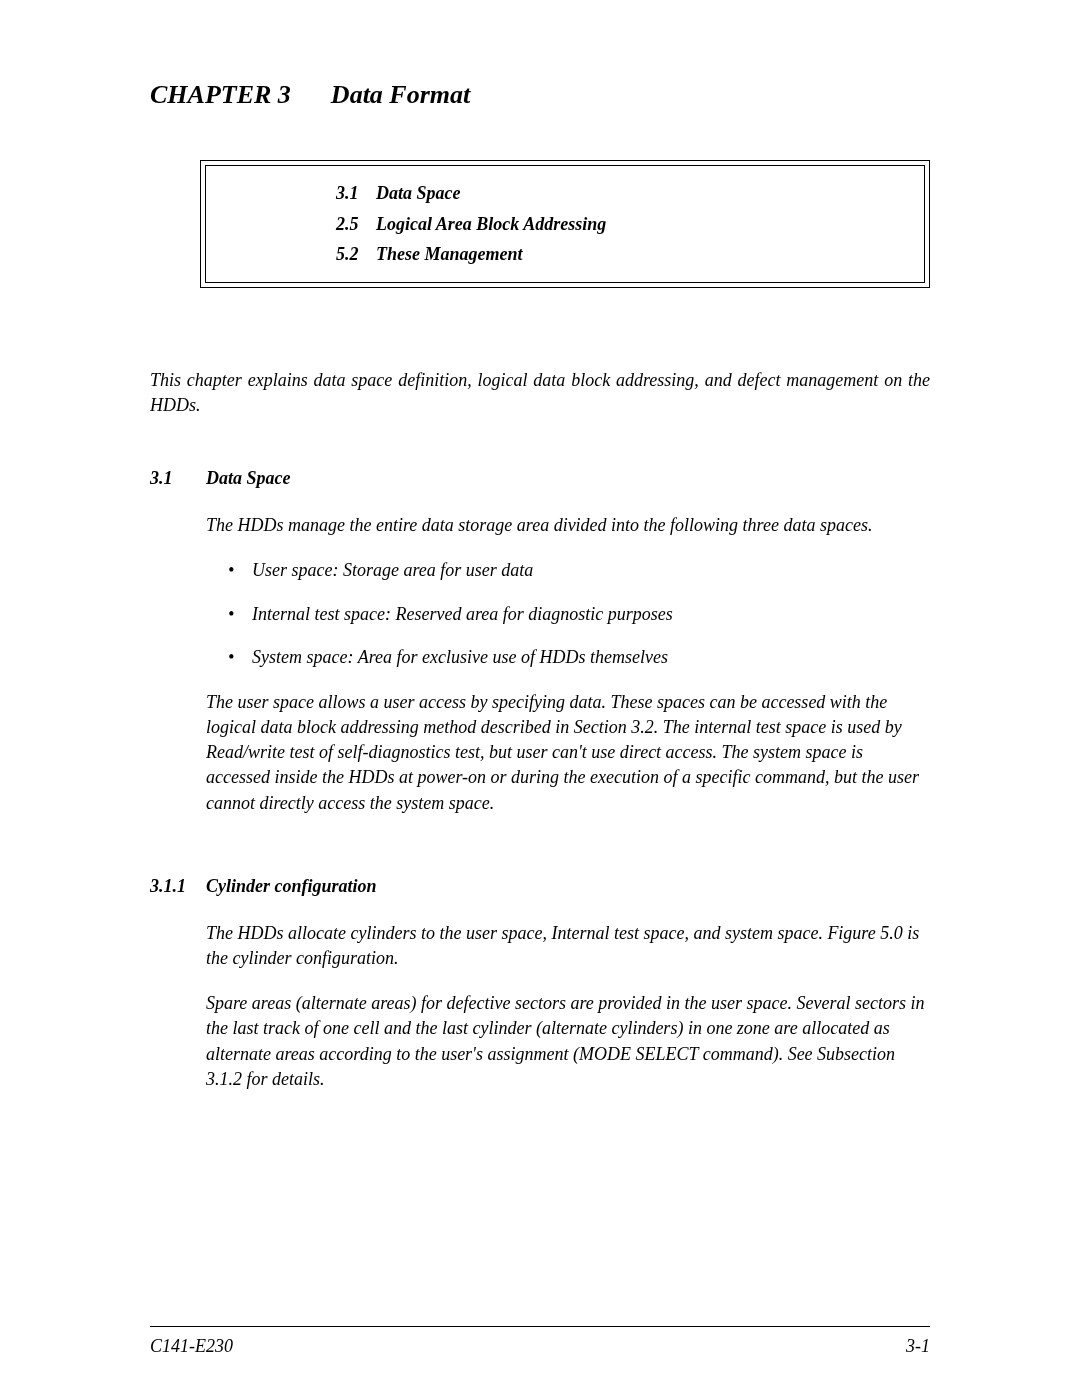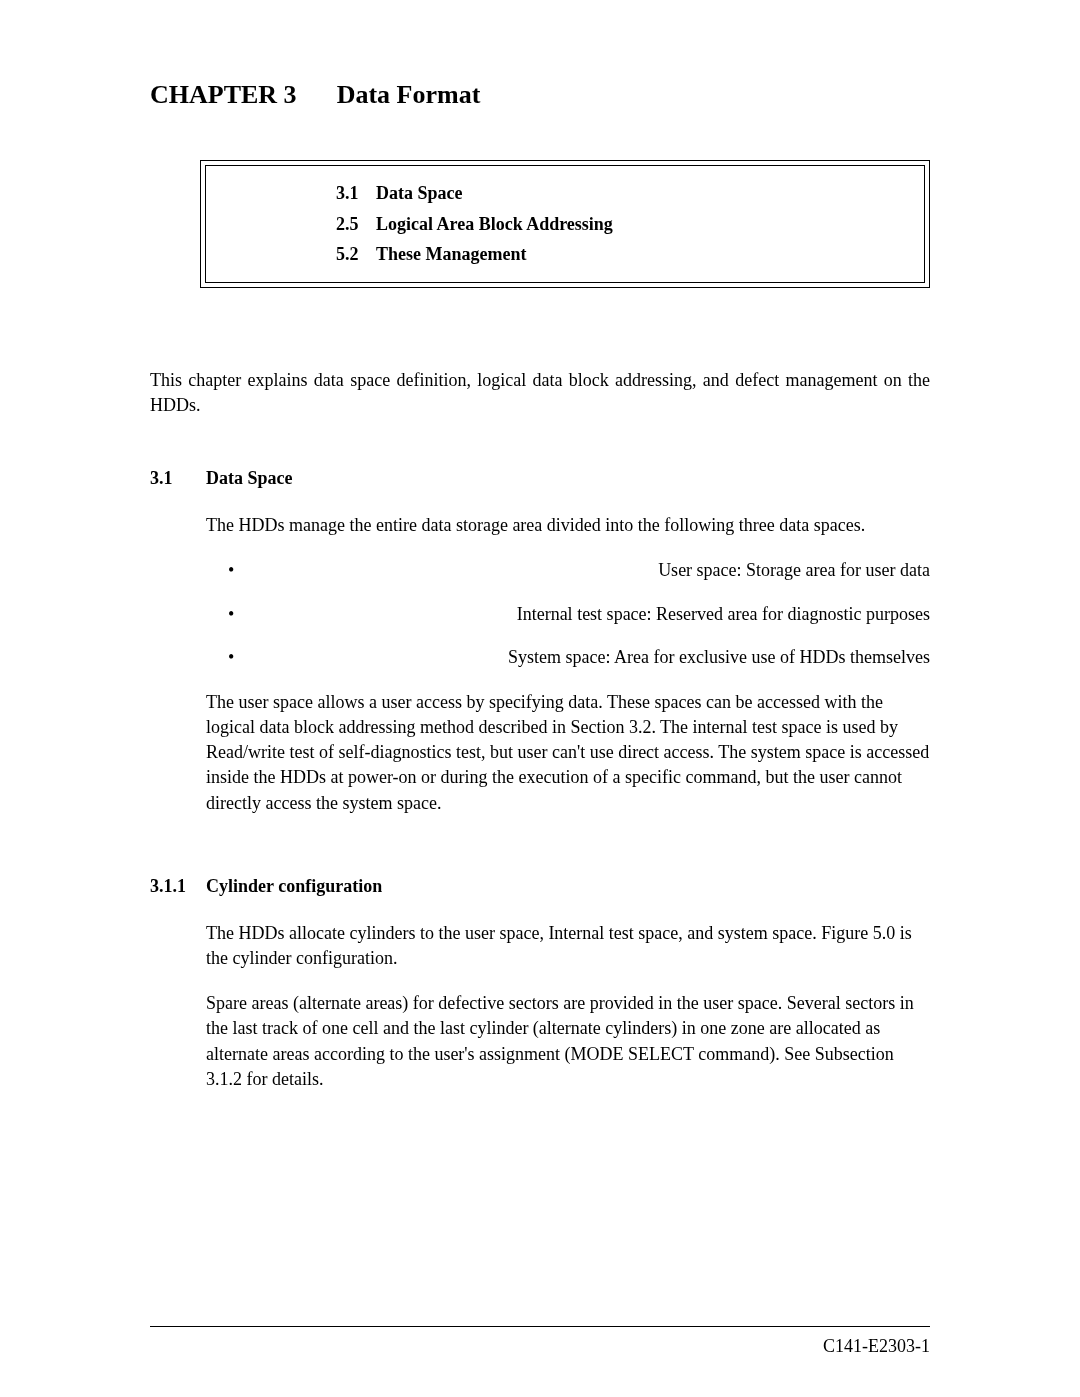--- a/index.html
+++ b/index.html
@@ -10,20 +10,21 @@
     color: #000000;
     width: 1080px;
     height: 1397px;
     position: relative;
   }
   .page {
     padding: 80px 150px 60px 150px;
     box-sizing: border-box;
     height: 100%;
     position: relative;
+    font-style: italic;
   }
   .chapter-title {
     font-size: 26px;
     font-weight: bold;
     margin-bottom: 50px;
   }
   .chapter-num {
     display: inline-block;
     margin-right: 40px;
   }
@@ -67,21 +68,20 @@
     font-size: 18px;
     line-height: 1.4;
   }
   .body-para {
     margin-bottom: 20px;
   }
   ul.bullets {
     list-style: none;
     padding-left: 22px;
     margin: 0 0 20px 0;
-    text-align: right;
   }
   ul.bullets li {
     position: relative;
     padding-left: 24px;
     margin-bottom: 18px;
   }
   ul.bullets li::before {
     content: "•";
     position: absolute;
     left: 0;
@@ -98,21 +98,21 @@
     bottom: 70px;
     border-top: 1.5px solid #000;
   }
   .footer {
     position: absolute;
     left: 150px;
     right: 150px;
     bottom: 40px;
     font-size: 18px;
     display: flex;
-    justify-content: flex-end;
+    justify-content: space-between;
   }
 </style>
 </head>
 <body>
 
 <div class="page">
 
   <div class="chapter-title">
     <span class="chapter-num">CHAPTER 3</span><span>Data Format</span>
   </div>

